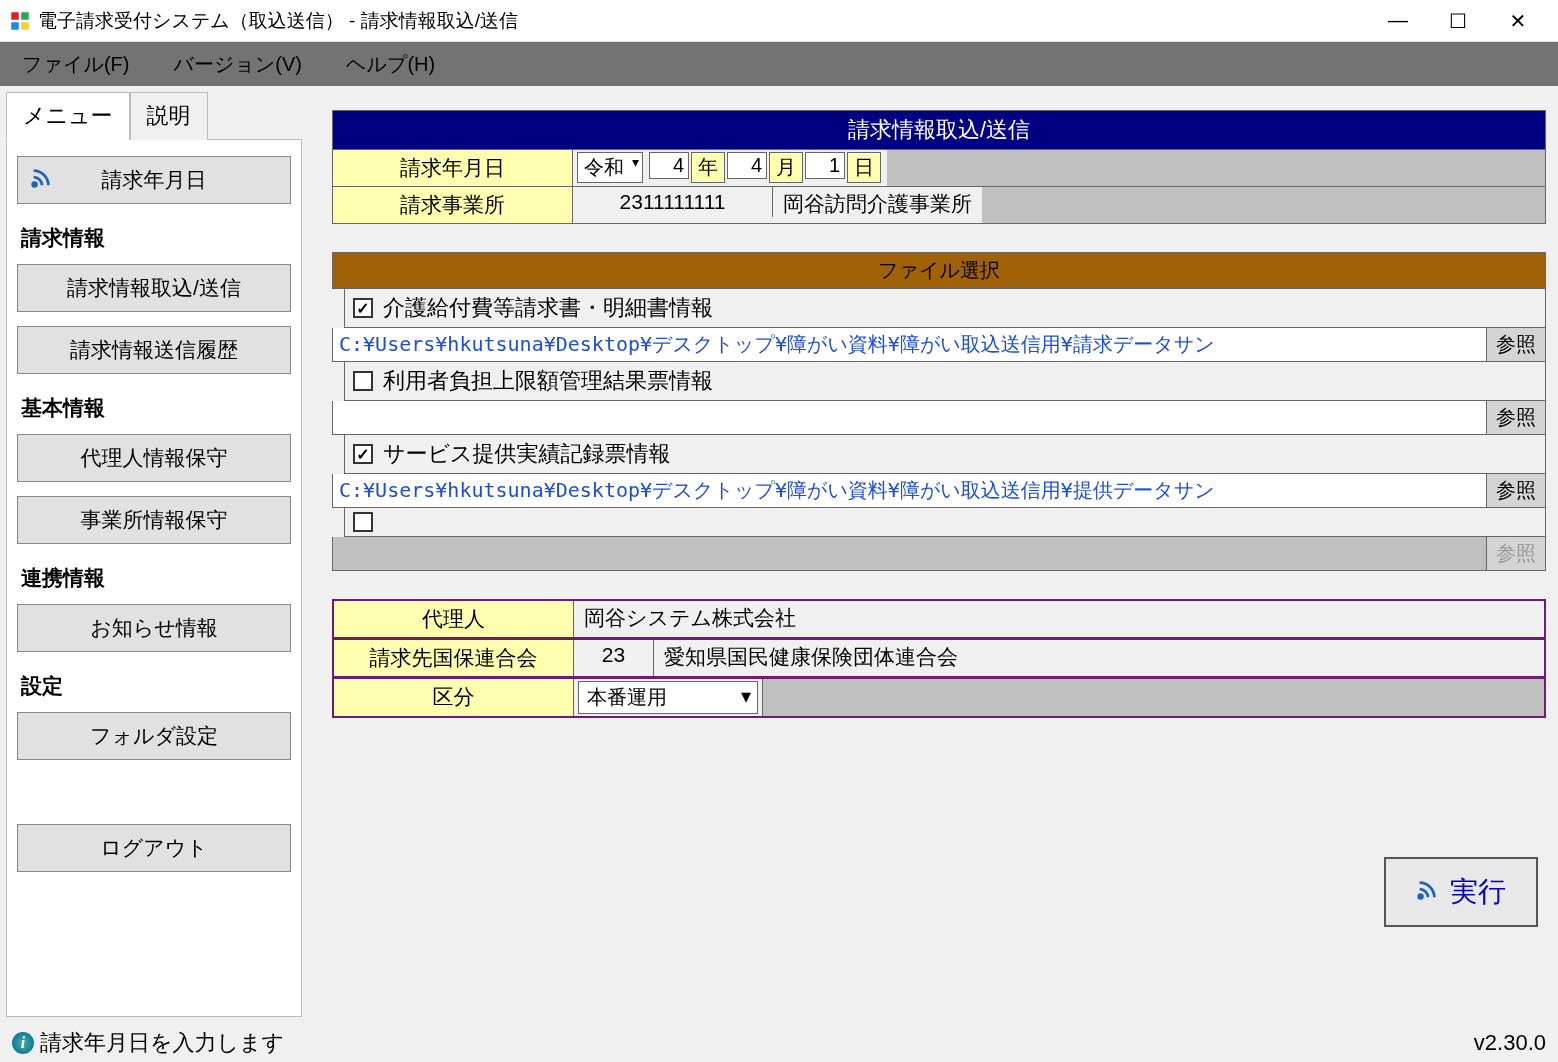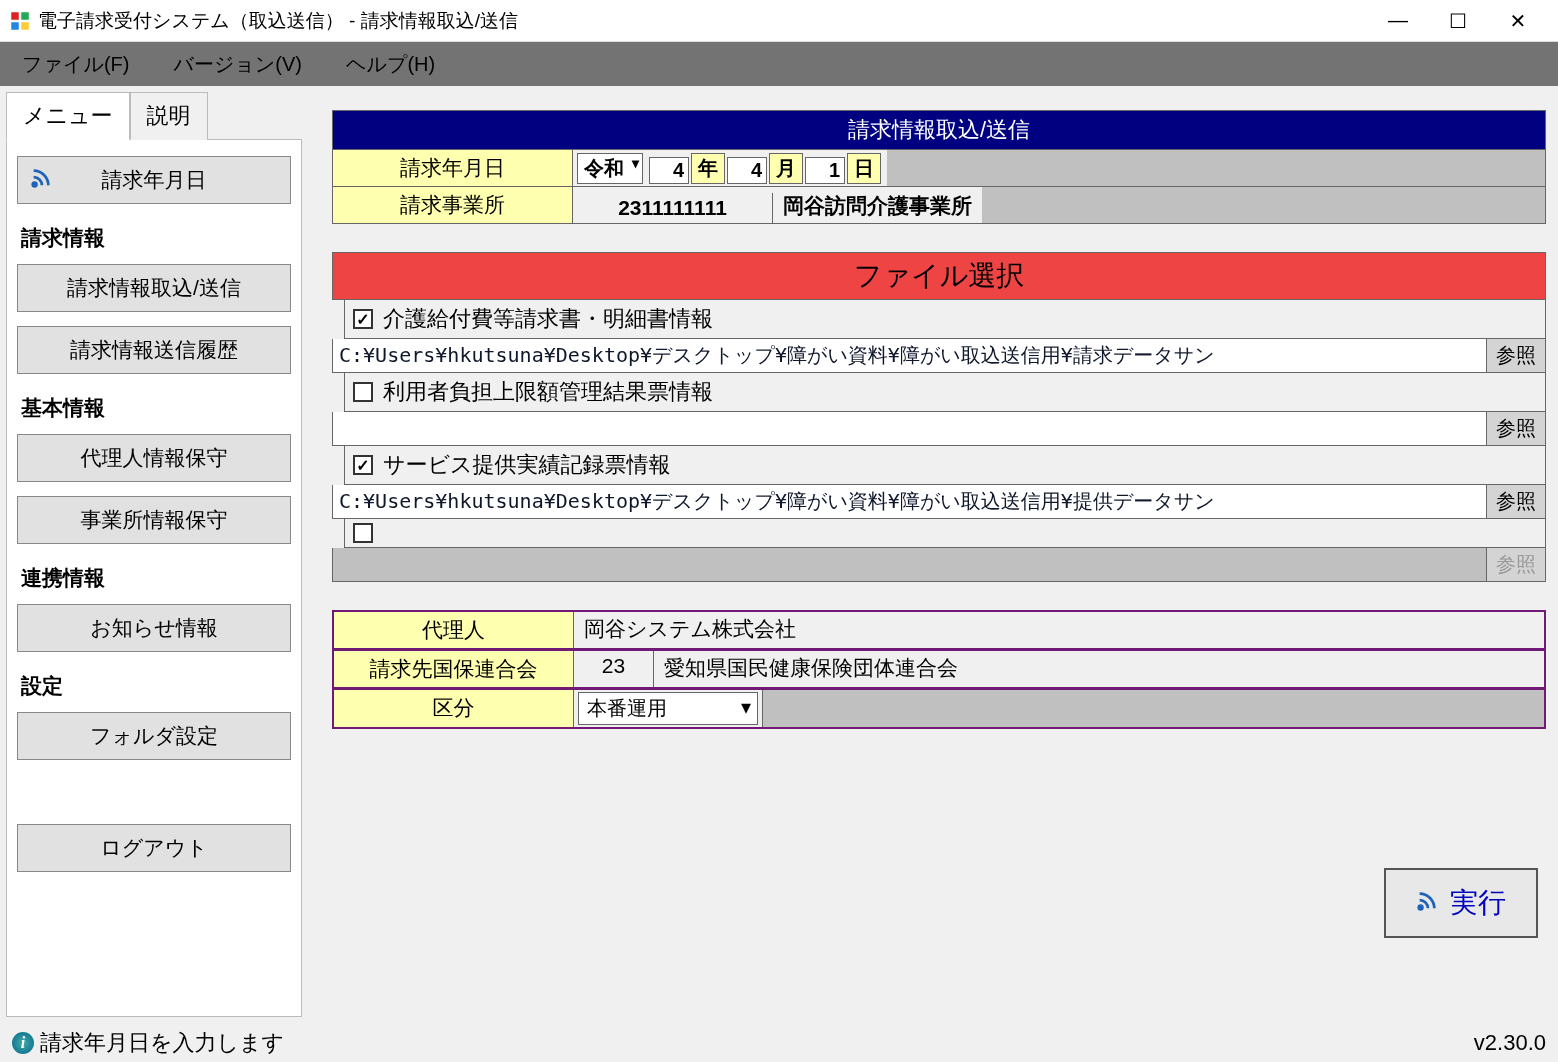--- a/index.html
+++ b/index.html
@@ -26,38 +26,38 @@
     .side-btn { width: 100%; height: 48px; background: #e1e1e1; border: 1px solid #888; display: flex; align-items: center; justify-content: center; font-size: 21px; margin-bottom: 14px; position: relative; }
     .side-btn .rss-icon { position: absolute; left: 12px; }
     .side-section-title { font-size: 21px; font-weight: bold; margin: 20px 0 12px 4px; }
     
     .main-col { flex: 1; padding: 24px 12px 12px 24px; }
     
     .panel-title { background: #000080; color: #fff; text-align: center; font-size: 22px; padding: 4px; border: 1px solid #666; }
     
     .form-row { display: flex; border-left: 1px solid #666; border-right: 1px solid #666; border-bottom: 1px solid #666; font-size: 21px; }
     .form-label { background: #ffffb0; width: 240px; text-align: center; padding: 4px; border-right: 1px solid #666; }
-    .form-value { flex: 1; display: flex; align-items: flex-end; font-weight: bold; }
+    .form-value { flex: 1; display: flex; align-items: flex-start; }
     
     .era-select { background: #fff; border: 1px solid #666; padding: 1px 18px 1px 6px; font-size: 20px; position: relative; margin: 2px 4px; }
     .era-select::after { content: '▾'; position: absolute; right: 3px; font-size: 14px; }
     .date-input { background: #fff; border: 1px solid #666; width: 40px; text-align: right; padding: 1px 4px; font-size: 20px; margin: 2px 2px; }
     .date-suffix { background: #ffffb0; border: 1px solid #666; padding: 1px 6px; font-size: 20px; margin: 2px 0; }
     
     .value-box { border-right: 1px solid #666; padding: 3px 6px; }
     .value-text { padding: 3px 10px; }
     
-    .section-title { background: #ef4444; text-align: center; font-size: 28px; padding: 4px; border: 1px solid #666; margin-top: 28px; }
+    .section-title { background: #a16207; text-align: center; font-size: 20px; padding: 4px; border: 1px solid #666; margin-top: 28px; }
     
     .file-check-row { display: flex; align-items: center; border-left: 1px solid #666; border-right: 1px solid #666; border-bottom: 1px solid #666; padding: 4px 8px; font-size: 22px; gap: 10px; margin-left: 12px; }
     .checkbox { width: 20px; height: 20px; border: 2px solid #333; display: inline-flex; align-items: center; justify-content: center; font-size: 16px; background: #fff; }
     .checkbox.checked::before { content: '✓'; font-weight: bold; }
     
     .file-path-row { display: flex; border-left: 1px solid #666; border-right: 1px solid #666; border-bottom: 1px solid #666; }
-    .file-path { flex: 1; background: #fff; color: #0f172a; font-family: 'MS Gothic', monospace; font-size: 20px; padding: 3px 6px; white-space: nowrap; overflow: hidden; border-right: 1px solid #666; }
+    .file-path { flex: 1; background: #fff; color: #1d4ed8; font-family: 'MS Gothic', monospace; font-size: 20px; padding: 3px 6px; white-space: nowrap; overflow: hidden; border-right: 1px solid #666; }
     .file-path.empty { color: #000; }
     .browse-btn { background: #d4d4d4; padding: 3px 8px; font-size: 20px; width: 58px; text-align: center; }
     .browse-btn.disabled { color: #999; }
     
     .info-section { margin-top: 28px; }
     .info-row { display: flex; border: 2px solid #701a75; margin-bottom: -1px; font-size: 21px; }
     .info-label { background: #ffffb0; width: 240px; text-align: center; padding: 4px; border-right: 1px solid #666; }
     .info-val-box { border-right: 1px solid #666; padding: 3px 10px; text-align: center; }
     .info-val { padding: 3px 10px; flex: 1; }
     

